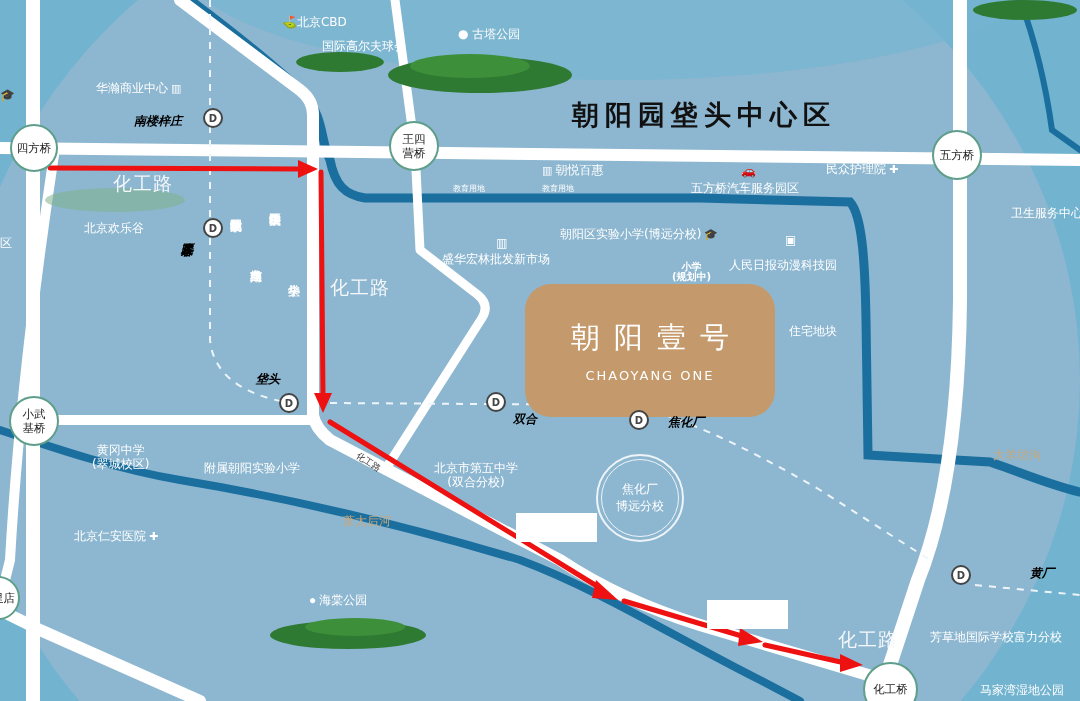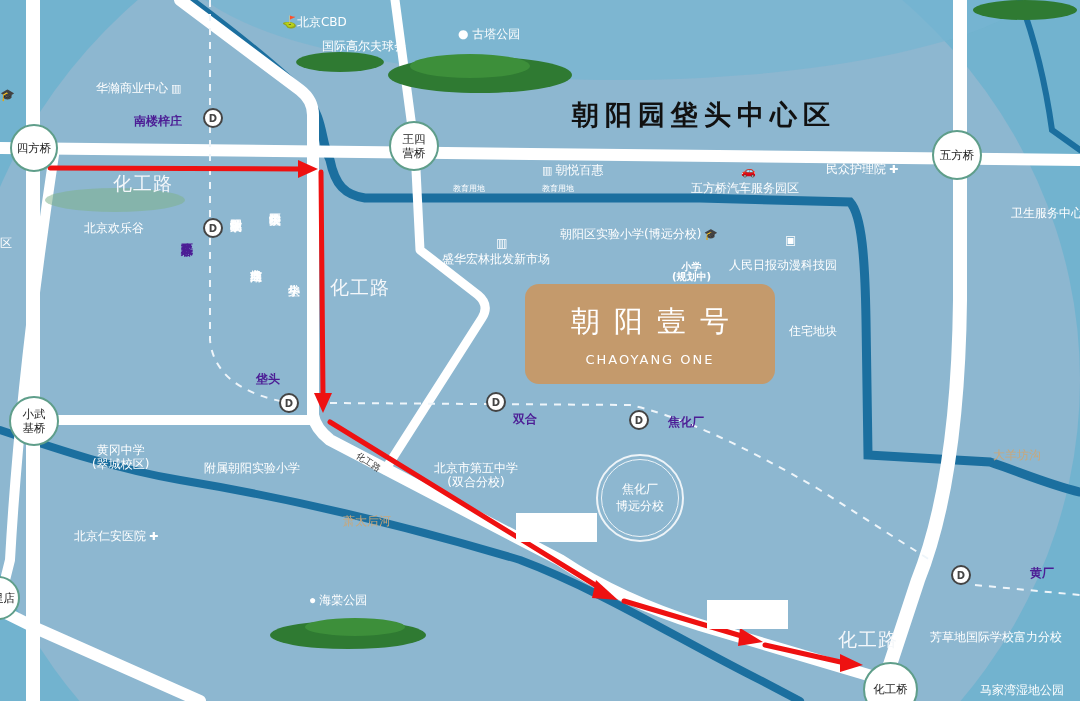--- a/index.html
+++ b/index.html
@@ -1,27 +1,27 @@
 <!DOCTYPE html>
 <html><head>
 <meta charset="utf-8">
 <style>
   html,body{margin:0;padding:0;}
   body{width:1080px;height:701px;overflow:hidden;font-family:"DejaVu Sans","Liberation Sans",sans-serif;}
   #map{position:relative;width:1080px;height:701px;background:#86b6d0;overflow:hidden;}
   svg.base{position:absolute;left:0;top:0;}
   .lbl{position:absolute;white-space:nowrap;color:#ffffff;font-size:12px;line-height:14px;}
-  .lbl.dark{color:#4c1d95;font-weight:bold;}
+  .lbl.dark{color:#000000;font-weight:bold;font-style:italic;}
   .lbl.vert{writing-mode:vertical-rl;letter-spacing:0px;line-height:14px;}
   .lbl.brown{color:#c9a77a;font-size:12px;}
   .lbl.road{font-size:19px;color:#f4f7fa;letter-spacing:1px;}
   .node{position:absolute;border-radius:50%;background:#fff;border:2px solid #5f9e8a;box-sizing:border-box;display:flex;align-items:center;justify-content:center;text-align:center;color:#222;font-size:11.5px;line-height:14px;}
   .metro{position:absolute;width:20px;height:20px;border-radius:50%;background:#fff;border:2px solid #444;box-sizing:border-box;display:flex;align-items:center;justify-content:center;font-size:10px;font-weight:bold;color:#444;}
   .big-title{position:absolute;left:572px;top:97px;font-size:27px;font-weight:bold;letter-spacing:6px;color:#111;}
-  .project{position:absolute;left:525px;top:284px;width:250px;height:100px;background:#c49a6c;border-radius:14px;display:flex;flex-direction:column;align-items:center;justify-content:center;color:#fff;}
+  .project{position:absolute;left:525px;top:284px;width:250px;height:133px;background:#c49a6c;border-radius:26px;display:flex;flex-direction:column;align-items:center;justify-content:center;color:#fff;}
   .project .zh{font-size:29px;letter-spacing:14px;margin-left:14px;}
   .project .en{font-size:13px;letter-spacing:2px;margin-top:10px;}
   .circle-area{position:absolute;left:596px;top:454px;width:88px;height:88px;border-radius:50%;border:2px solid #eef4f8;box-sizing:border-box;display:flex;align-items:center;justify-content:center;text-align:center;color:#fff;font-size:12px;line-height:17px;}
   .circle-area::before{content:"";position:absolute;left:3px;top:3px;right:3px;bottom:3px;border-radius:50%;border:1px solid #eef4f8;}
   .mask{position:absolute;background:#ffffff;}
   .icon{display:inline-block;margin-left:3px;color:#fff;font-size:11px;}
 </style>
 </head>
 <body>
 

